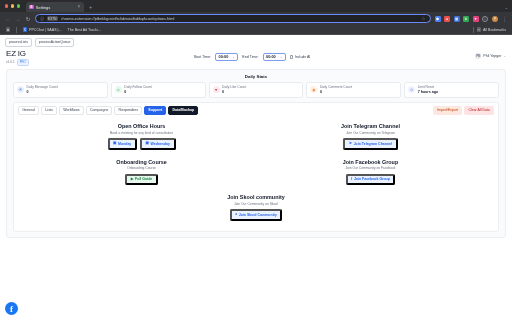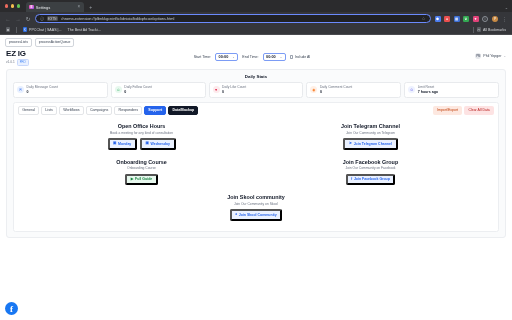--- a/index.html
+++ b/index.html
@@ -111,21 +111,21 @@
   .dbg-btn {
     font-size: 3.4px; color: #374151; background: #fff;
     border: 0.6px solid #d1d5db; border-radius: 2px; padding: 1.4px 3px;
   }
 
   .brandrow {
     display: flex; align-items: flex-start;
     padding: 2px 6px 3px 6px;
   }
   .brand-block { display: flex; flex-direction: column; gap: 1px; }
-  .brand-title { font-size: 8px; font-weight: 700; letter-spacing: -0.2px; color: #111827; }
+  .brand-title { font-size: 8px; font-weight: 400; letter-spacing: -0.2px; color: #111827; }
   .brand-sub { display: flex; align-items: center; gap: 2px; }
   .brand-ver { font-size: 3.2px; color: #6b7280; }
   .brand-badge { font-size: 2.8px; color: #3b82f6; background: #eaf1ff; border: 0.5px solid #c7d7fb; border-radius: 1.5px; padding: 0.5px 2px; }
 
   .ctl-block { margin-left: auto; display: flex; align-items: center; gap: 4px; margin-top: 4px; }
   .ctl-label { font-size: 3.6px; color: #374151; }
   .time-select {
     display: flex; align-items: center; gap: 4px;
     border: 0.7px solid #7c9cf5; border-radius: 2px;
     background: #fff; padding: 1.2px 2.5px; font-size: 3.8px; color: #111827; font-weight: 600;

